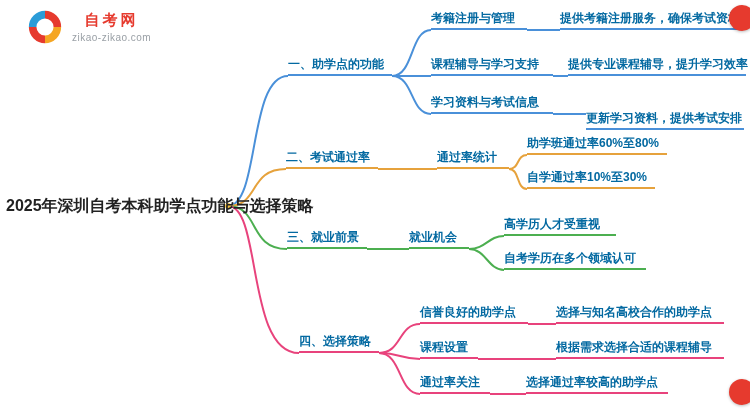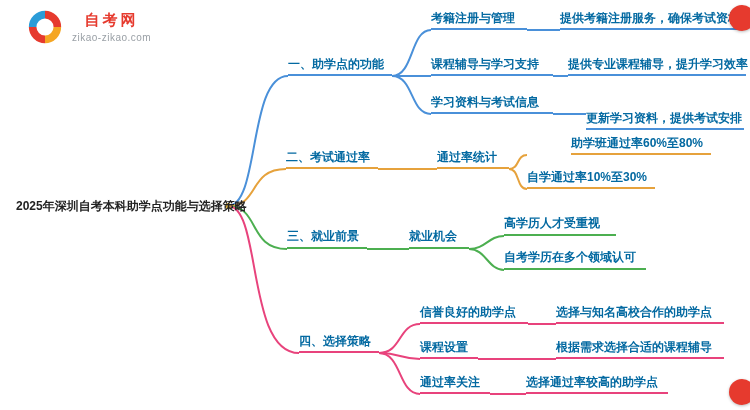--- a/index.html
+++ b/index.html
@@ -11,24 +11,24 @@
   svg.links{position:absolute;left:0;top:0;z-index:1;pointer-events:none;}
 
   
   .node{
     position:absolute;z-index:2;font-size:12px;font-weight:600;color:#0369a1;
     line-height:16px;white-space:nowrap;padding-bottom:2px;
     border-bottom:2px solid transparent;
   }
   .node.b1{border-bottom-color:#4a90d9;}
   .node.b2{border-bottom-color:#e6a23c;}
-  .node.b3{border-bottom-color:#4caf50;font-family:Liberation Mono, monospace;}
+  .node.b3{border-bottom-color:#4caf50;}
   .node.b4{border-bottom-color:#e8437c;}
   .central{
-    border-bottom:none;font-size:12px;font-weight:700;color:#222;line-height:18px;margin-left:10px;
+    border-bottom:none;font-size:16px;font-weight:700;color:#222;line-height:18px;
   }
 
   
   .logo{position:absolute;left:26px;top:8px;z-index:3;display:flex;align-items:flex-start;cursor:pointer;}
   .logo-mark{display:block;width:38px;height:38px;margin-right:8px;}
   .logo-text{display:flex;flex-direction:column;padding-top:3px;align-items:center;}
   .logo-name{font-size:15px;font-weight:700;color:#e63a2e;letter-spacing:3px;line-height:18px;}
   .logo-url{font-size:10px;color:#9aa0a6;letter-spacing:.5px;margin-top:3px;}
 
   
@@ -99,21 +99,21 @@
   <div class="node b1" style="left:288px;top:56px;width:104px;">一、助学点的功能</div>
   <div class="node b1" style="left:431px;top:10px;width:96px;">考籍注册与管理</div>
   <div class="node b1" style="left:560px;top:10px;width:186px;">提供考籍注册服务，确保考试资格</div>
   <div class="node b1" style="left:431px;top:56px;width:122px;">课程辅导与学习支持</div>
   <div class="node b1" style="left:568px;top:56px;width:178px;">提供专业课程辅导，提升学习效率</div>
   <div class="node b1" style="left:431px;top:94px;width:122px;">学习资料与考试信息</div>
   <div class="node b1" style="left:586px;top:94px;width:158px;margin-top:16px;">更新学习资料，提供考试安排</div>
 
   <div class="node b2" style="left:286px;top:149px;width:92px;">二、考试通过率</div>
   <div class="node b2" style="left:437px;top:149px;width:72px;">通过率统计</div>
-  <div class="node b2" style="left:527px;top:135px;width:140px;margin-left:44px;">助学班通过率60%至80%</div>
+  <div class="node b2" style="left:527px;top:135px;width:140px;">助学班通过率60%至80%</div>
   <div class="node b2" style="left:527px;top:169px;width:128px;">自学通过率10%至30%</div>
 
   <div class="node b3" style="left:287px;top:229px;width:80px;">三、就业前景</div>
   <div class="node b3" style="left:409px;top:229px;width:60px;">就业机会</div>
   <div class="node b3" style="left:504px;top:216px;width:112px;">高学历人才受重视</div>
   <div class="node b3" style="left:504px;top:250px;width:142px;">自考学历在多个领域认可</div>
 
   <div class="node b4" style="left:299px;top:333px;width:80px;">四、选择策略</div>
   <div class="node b4" style="left:420px;top:304px;width:108px;">信誉良好的助学点</div>
   <div class="node b4" style="left:556px;top:304px;width:168px;">选择与知名高校合作的助学点</div>

